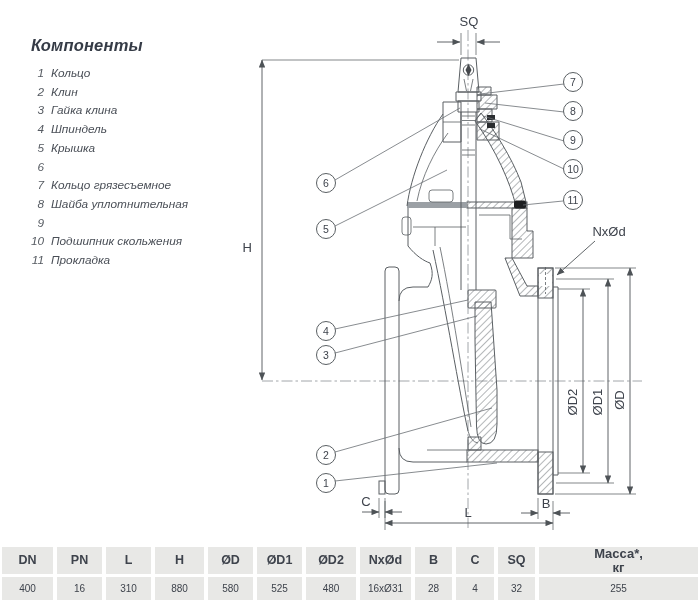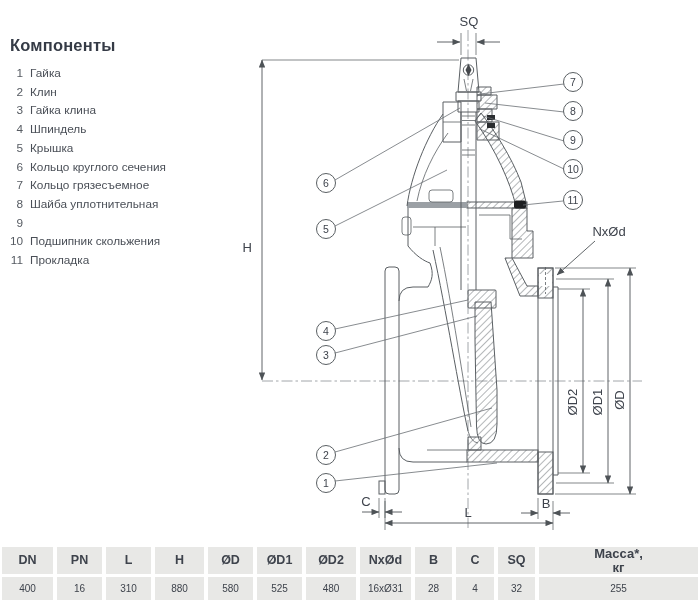--- a/index.html
+++ b/index.html
@@ -1,19 +1,19 @@
 <!DOCTYPE html>
 <html><head>
 <meta charset="utf-8">
 <style>
   html,body{margin:0;padding:0;background:#fff;}
   .page{position:relative;width:700px;height:600px;background:#ffffff;overflow:hidden;
         font-family:"Liberation Sans","DejaVu Sans",sans-serif;}
   
-  .components{position:absolute;left:10px;top:36px;width:215px;}
+  .components{position:absolute;left:31px;top:36px;width:215px;font-style:italic;}
   .components .title{font-size:16.5px;font-weight:bold;color:#353b46;margin:0 0 9px 0;letter-spacing:.2px;}
   .comp-row{display:flex;line-height:18.7px;font-size:11.8px;color:#4a4f57;}
   .comp-num{width:13px;text-align:right;margin-right:7px;flex:none;color:#565b62;}
   
   svg.drawing{position:absolute;left:0;top:0;}
   .ln{stroke:#5a5f63;fill:none;stroke-width:1;}
   .lnt{stroke:#5a5f63;fill:none;stroke-width:.8;}
   .hatch{fill:url(#h45);stroke:#5a5f63;stroke-width:1;}
   .cl{stroke:#8a8f94;stroke-width:.8;fill:none;stroke-dasharray:11 3 2.5 3;}
   .dim{stroke:#4e5357;stroke-width:.9;fill:none;}
@@ -34,41 +34,40 @@
 </style>
 </head>
 <body>
 
 <div class="page">
 
   <div class="components">
     <div class="title">Компоненты</div>
     <div class="comp-row">
         <span class="comp-num">1</span>
-        <span>Гайка</span>
+        <span>Кольцо</span>
       </div>
     <div class="comp-row">
         <span class="comp-num">2</span>
         <span>Клин</span>
       </div>
     <div class="comp-row">
         <span class="comp-num">3</span>
         <span>Гайка клина</span>
       </div>
     <div class="comp-row">
         <span class="comp-num">4</span>
         <span>Шпиндель</span>
       </div>
     <div class="comp-row">
         <span class="comp-num">5</span>
         <span>Крышка</span>
       </div>
     <div class="comp-row">
         <span class="comp-num">6</span>
-        <span>Кольцо круглого сечения</span>
       </div>
     <div class="comp-row">
         <span class="comp-num">7</span>
         <span>Кольцо грязесъемное</span>
       </div>
     <div class="comp-row">
         <span class="comp-num">8</span>
         <span>Шайба уплотнительная</span>
       </div>
     <div class="comp-row">

